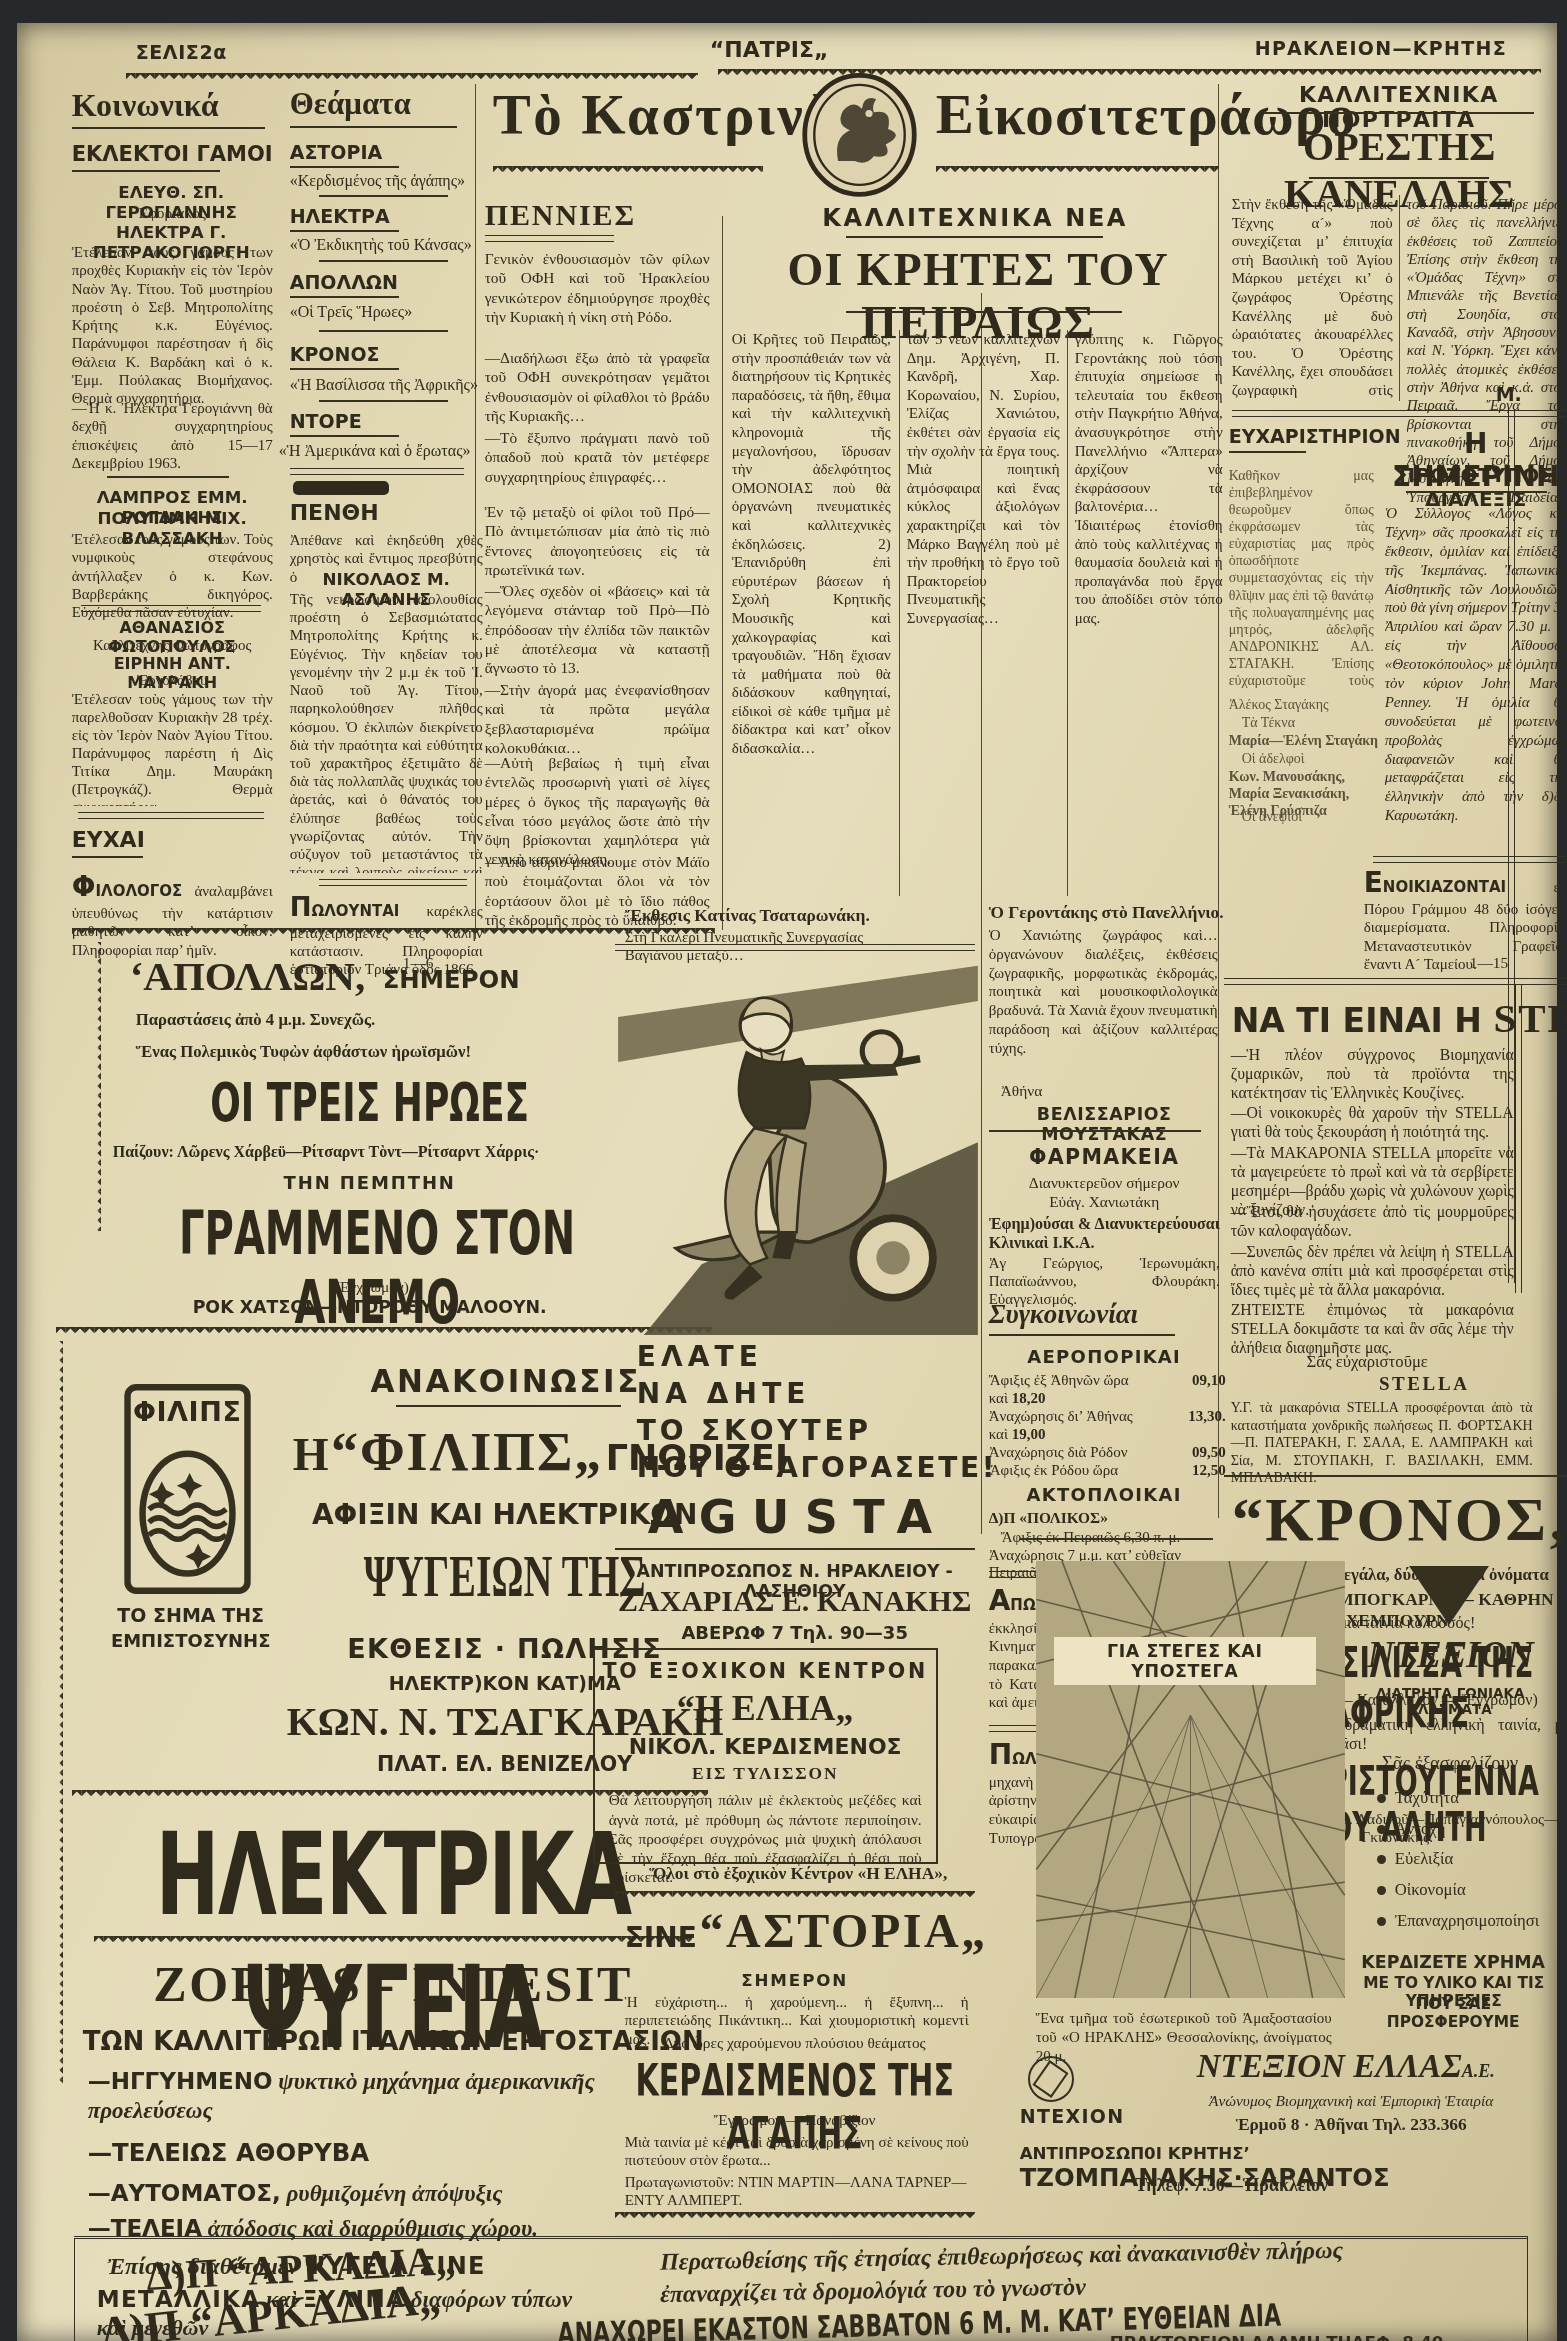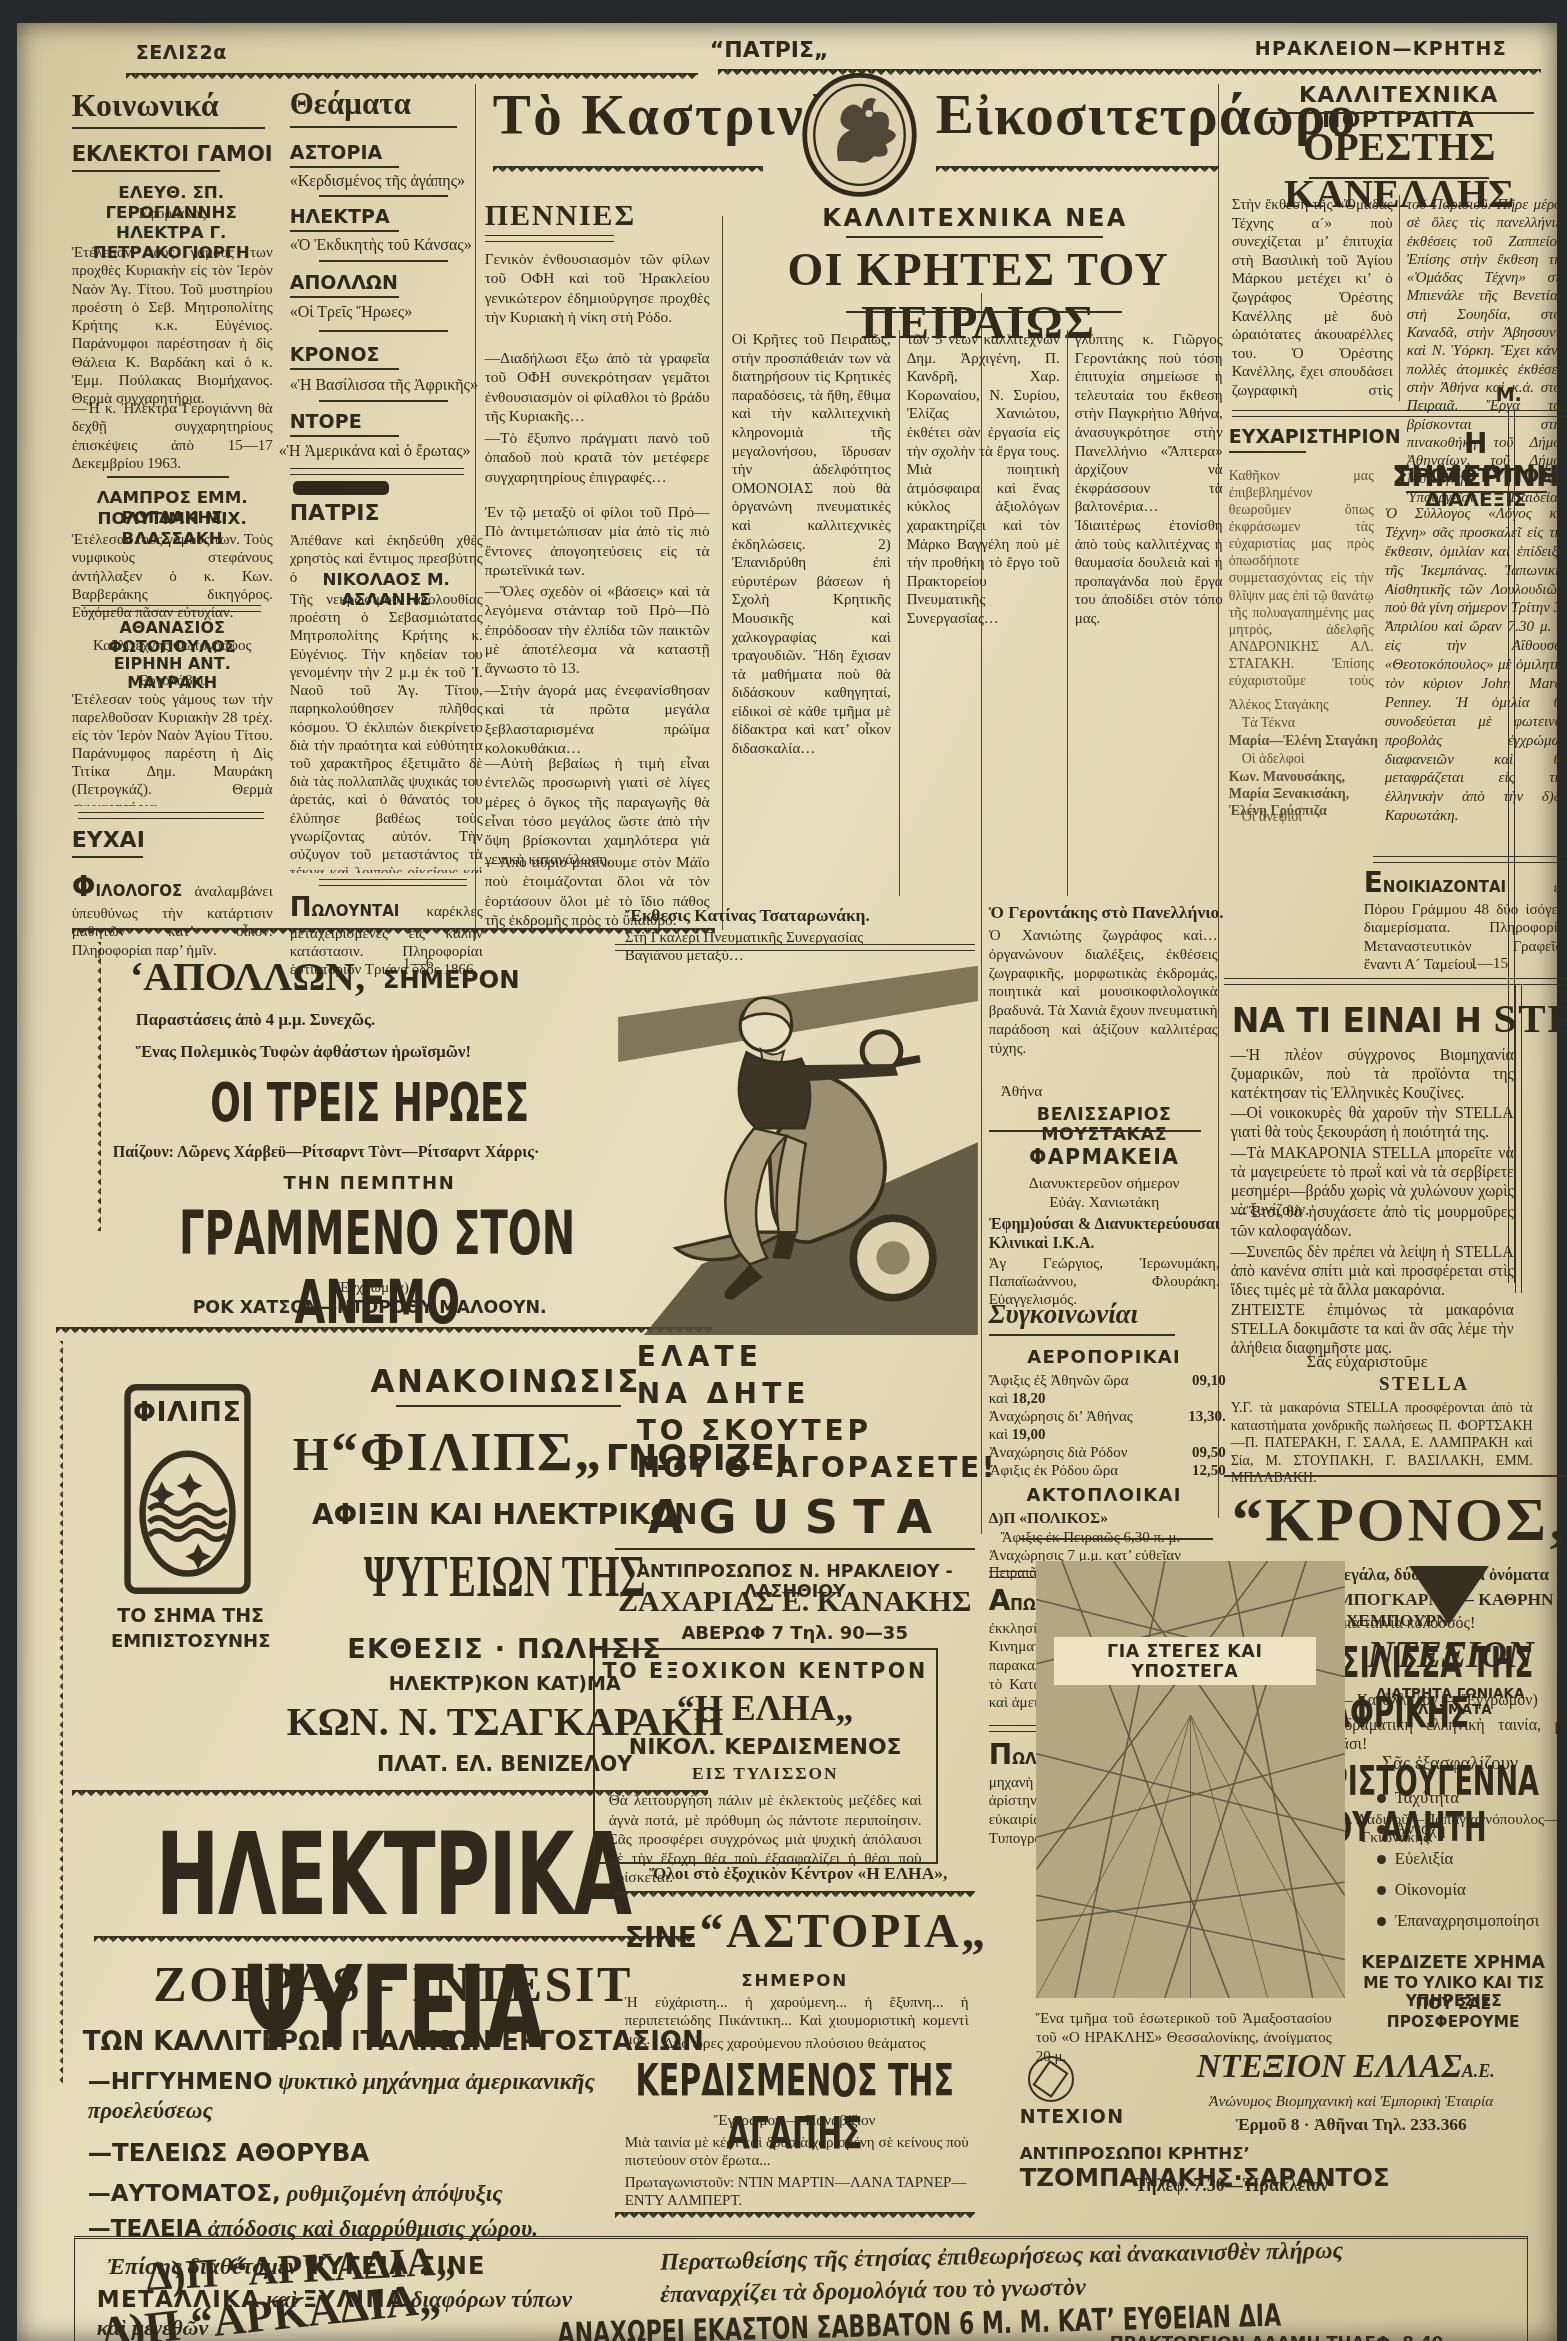--- a/index.html
+++ b/index.html
@@ -86,21 +86,21 @@
   <div class="b hr1" style="left:302px;top:307px;width:129px"></div>
   <div class="b sn bd" style="left:273px;top:320px;font-size:19px">ΚΡΟΝΟΣ</div>
   <div class="b hr1" style="left:273px;top:345px;width:109px"></div>
   <div class="b sr" style="left:273px;top:353px;font-size:16px">«Ἡ Βασίλισσα τῆς Ἀφρικῆς»</div>
   <div class="b hr1" style="left:302px;top:377px;width:129px"></div>
   <div class="b sn bd" style="left:273px;top:387px;font-size:19px">ΝΤΟΡΕ</div>
   <div class="b hr1" style="left:273px;top:412px;width:109px"></div>
   <div class="b sr" style="left:262px;top:419px;font-size:16px">«Ἡ Ἀμερικάνα καὶ ὁ ἔρωτας»</div>
   <div class="b dr" style="left:273px;top:445px;width:174px"></div>
   <div class="b" style="left:276px;top:458px;width:96px;height:14px;background:#2f2a1c;border-radius:5.1px"></div>
-  <div class="b sn bd" style="left:273px;top:477px;font-size:22px">ΠΑΤΡΙΣ</div>
+  <div class="b sn bd" style="left:273px;top:477px;font-size:22px">ΠΕΝΘΗ</div>
   <div class="b sr j" style="left:273px;top:508px;width:193px;font-size:15px;line-height:1.22">Ἀπέθανε καὶ ἐκηδεύθη χθὲς χρηστὸς καὶ ἔντιμος πρεσβύτης ὁ</div>
   <div class="b sn bd c" style="left:273px;top:546px;width:193px;font-size:16.7px">ΝΙΚΟΛΑΟΣ Μ. ΑΣΛΑΝΗΣ</div>
   <div class="b sr j" style="left:273px;top:567px;width:193px;font-size:15px;line-height:1.215;height:283px;overflow:hidden">Τῆς νεκρωσίμου ἀκολουθίας προέστη ὁ Σεβασμιώτατος Μητροπολίτης Κρήτης κ. Εὐγένιος. Τὴν κηδείαν του γενομένην τὴν 2 μ.μ ἐκ τοῦ Ἱ. Ναοῦ τοῦ Ἁγ. Τίτου, παρηκολούθησεν πλῆθος κόσμου. Ὁ ἐκλιπὼν διεκρίνετο διὰ τὴν πραότητα καὶ εὐθύτητα τοῦ χαρακτῆρος ἐξετιμᾶτο δὲ διὰ τὰς πολλαπλᾶς ψυχικάς του ἀρετάς, καὶ ὁ θάνατός του ἐλύπησε βαθέως τοὺς γνωρίζοντας αὐτόν. Τὴν σύζυγον τοῦ μεταστάντος τὰ τέκνα καὶ λοιποὺς οἰκείους καὶ ἰδιαιτέρως τὸν υἱόν του ἰατρὸν κ. Μηνᾶ Ἀσλανίδην ἡ «Πατρίς» συλλυπεῖται θερμῶς.</div>
   <div class="b dr" style="left:302px;top:856px;width:148px"></div>
   <div class="b sr j" style="left:273px;top:869px;width:193px;font-size:15px;line-height:1.22">
     <span class="sn bd" style="font-size:26px">Π</span><span class="sn bd">ΩΛΟΥΝΤΑΙ</span>
     <span>καρέκλες μεταχειρισμένες εἰς καλὴν κατάστασιν. Πληροφορίαι ἑστιατόριον Τριάνα ὁδὸς 1866.</span>
   </div>
   <div class="b sr r" style="left:386px;top:931px;width:77px;font-size:15.4px">1—6</div>
 

